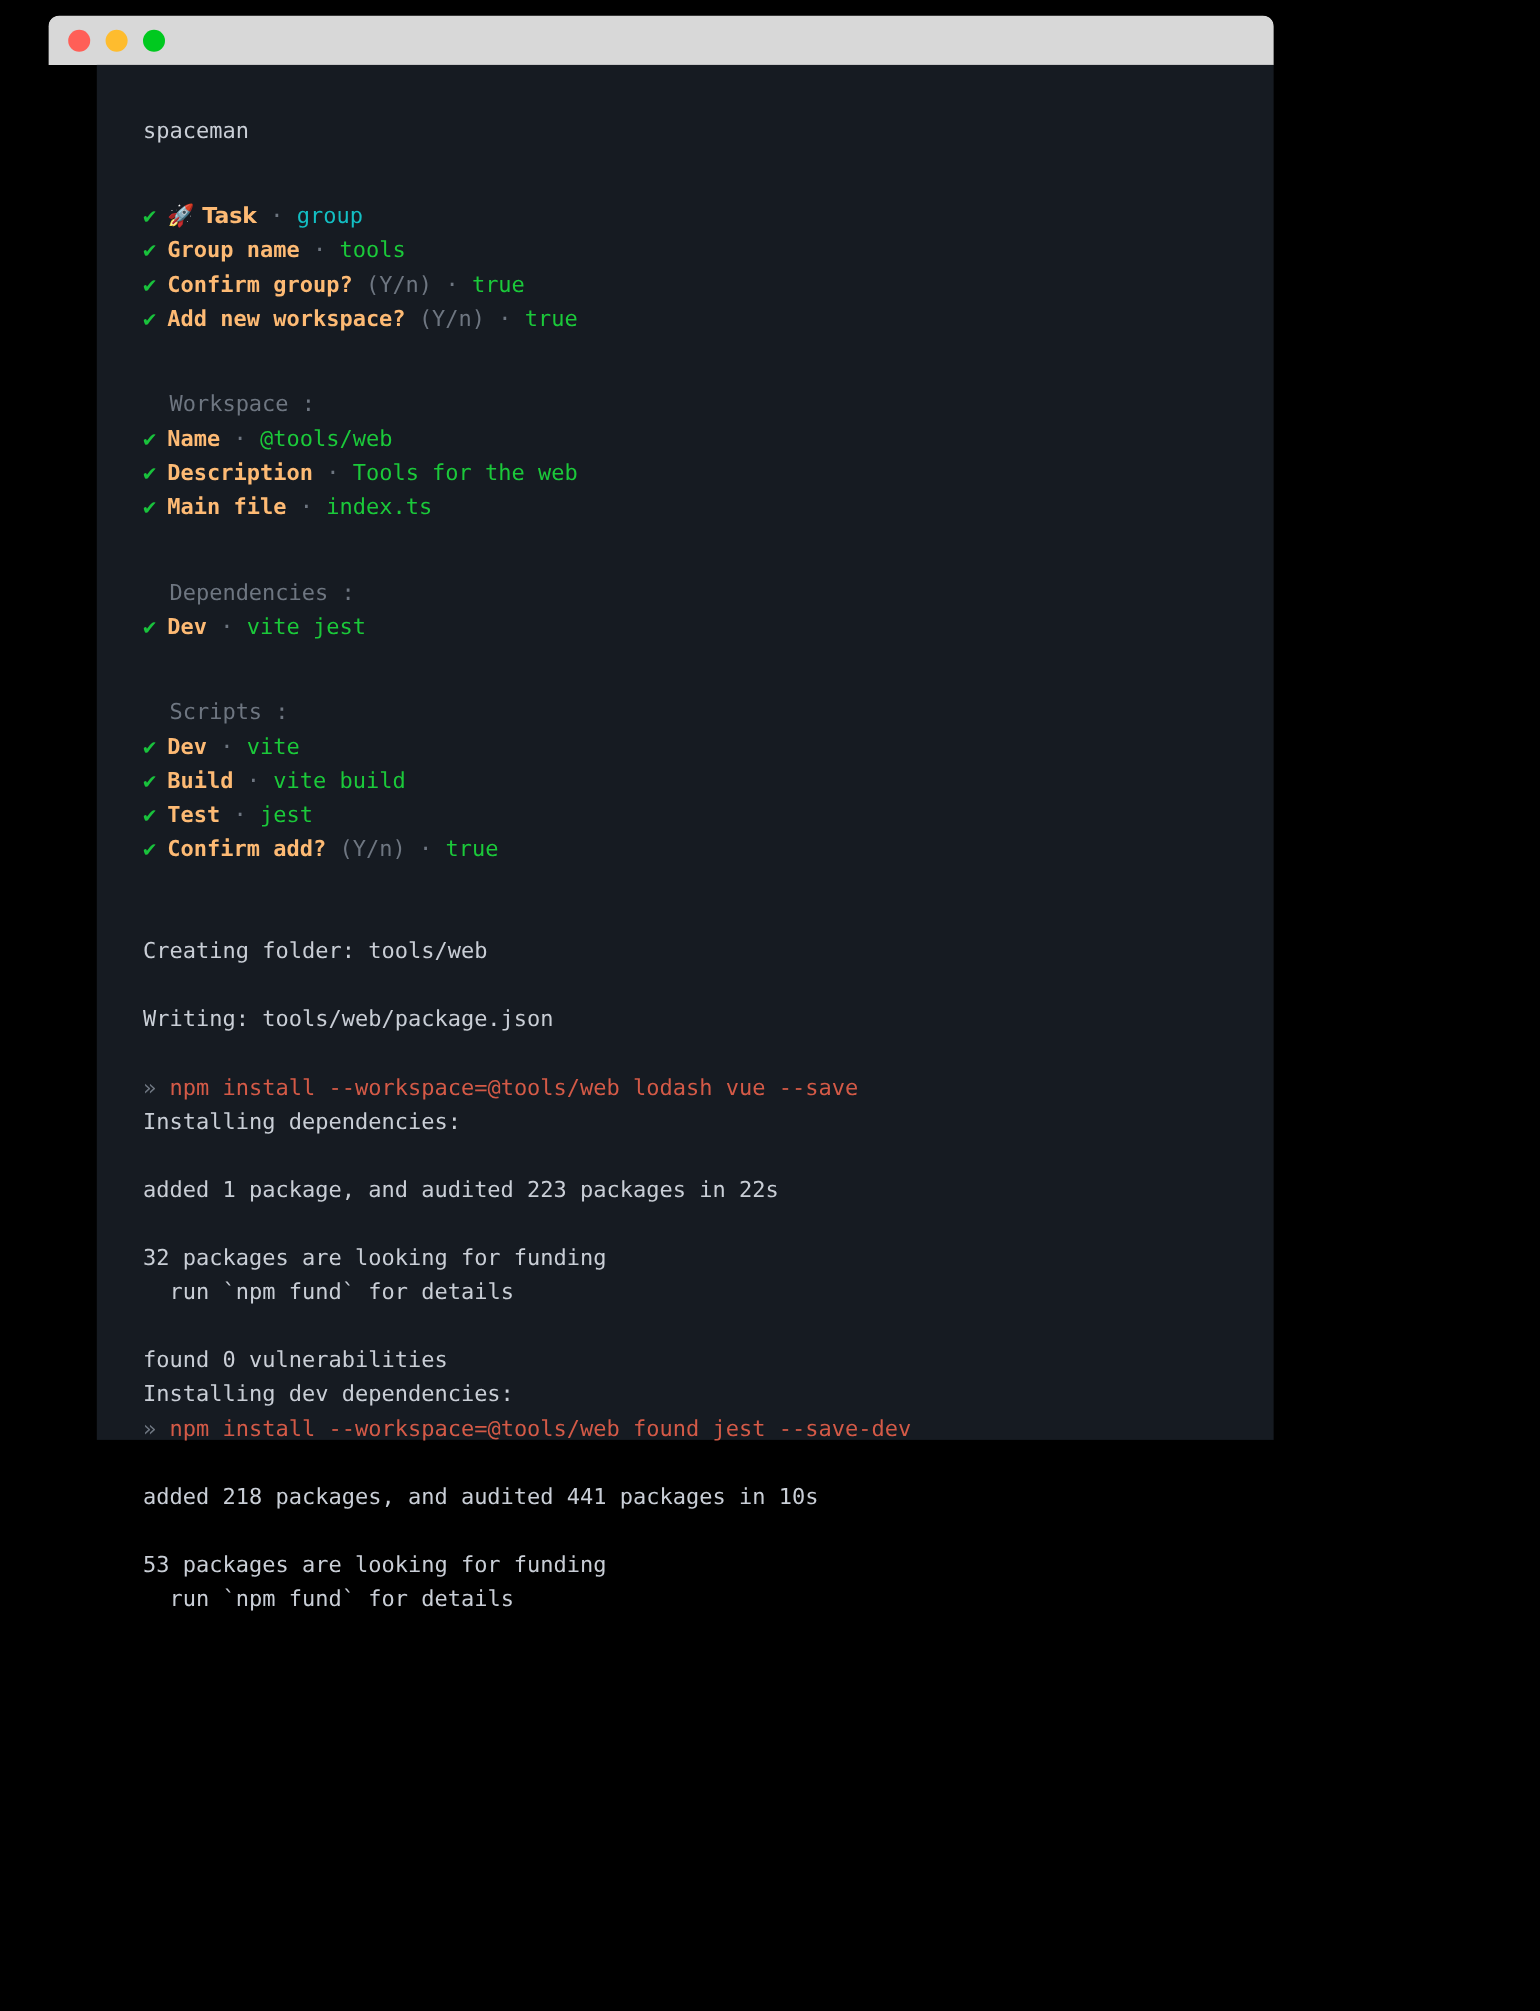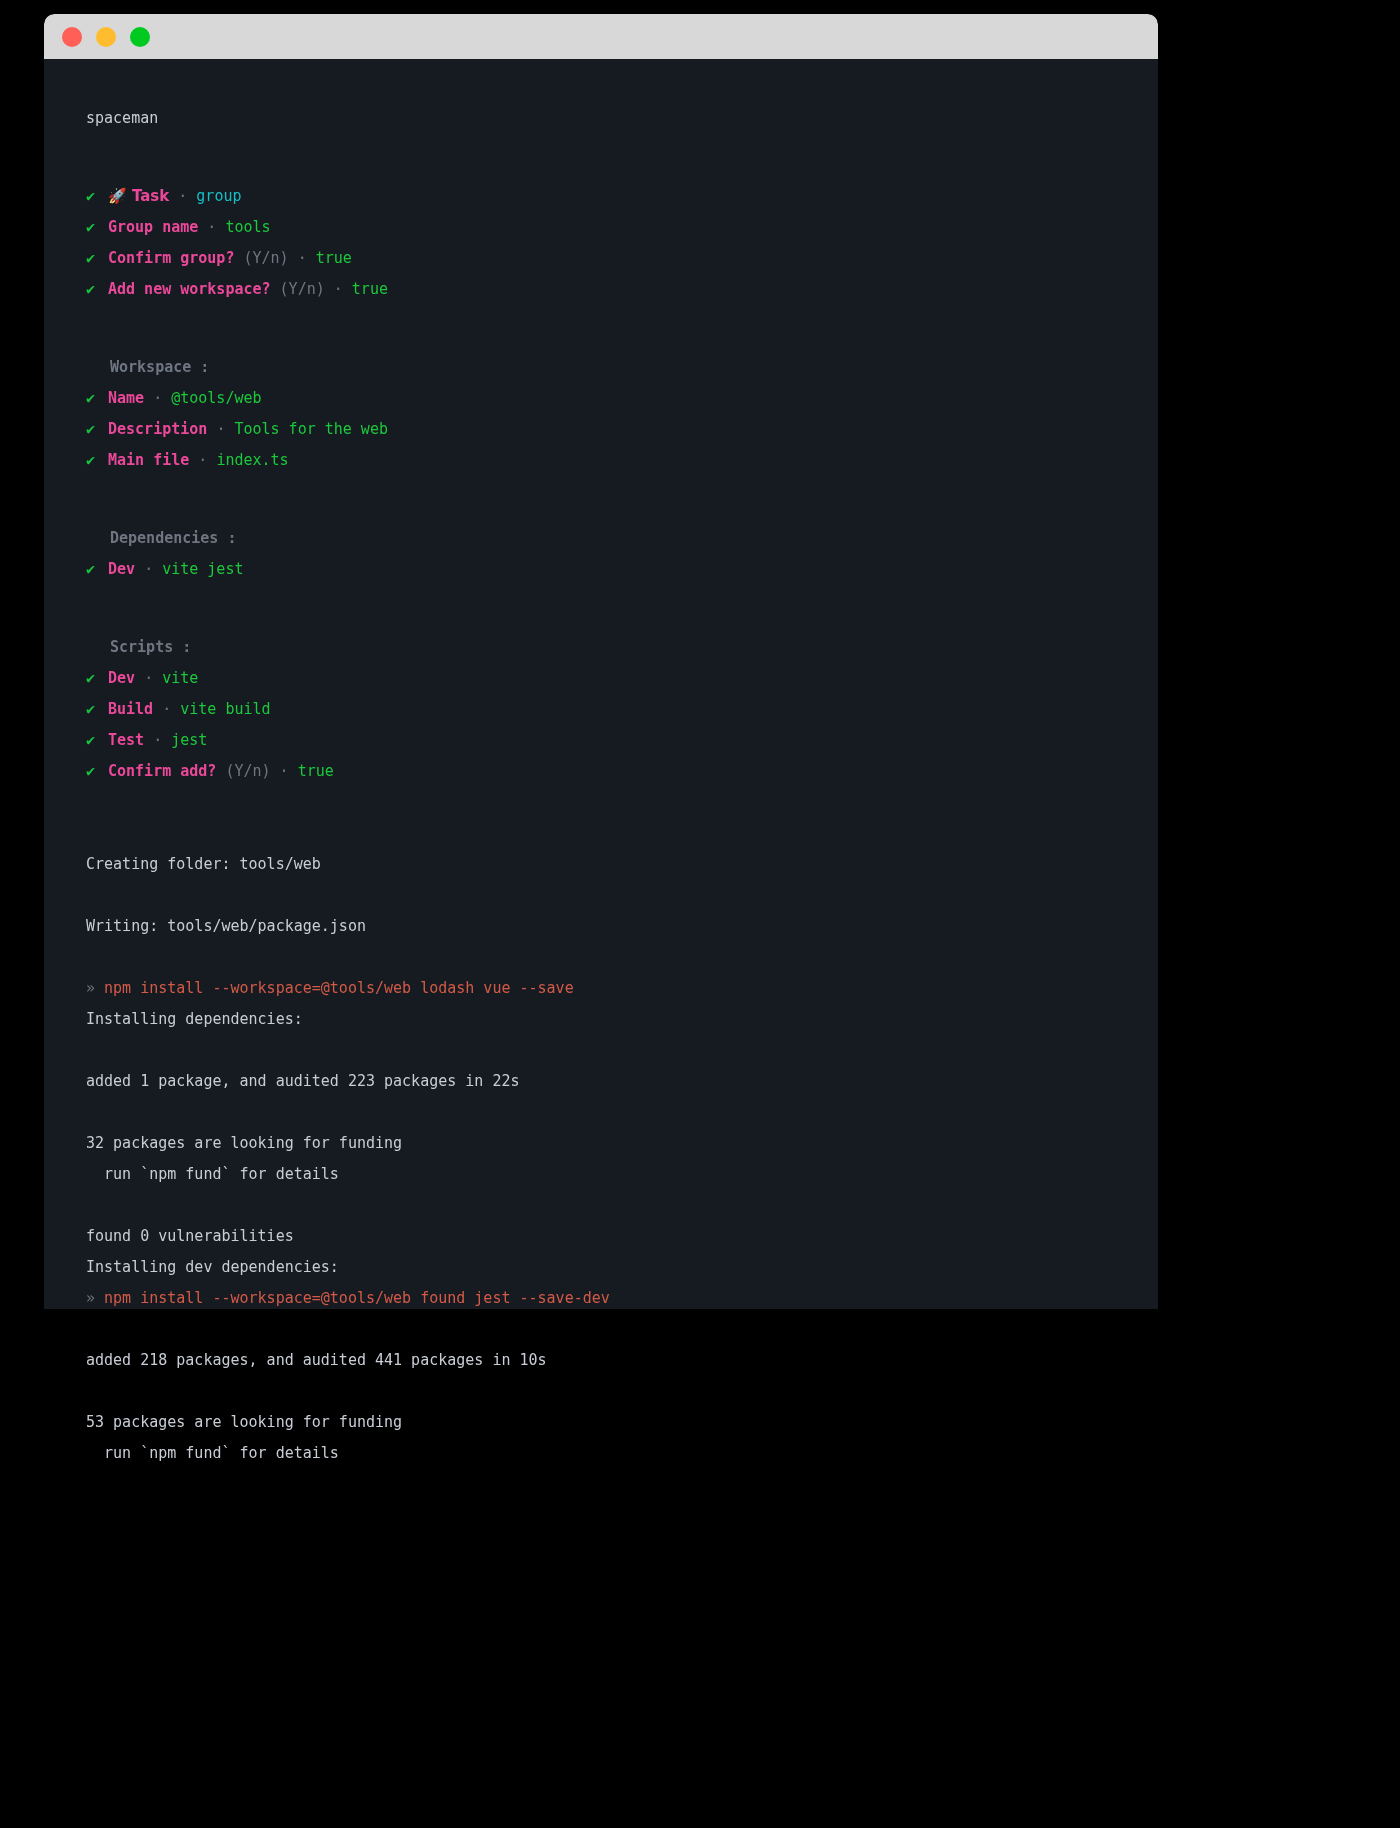--- a/index.html
+++ b/index.html
@@ -44,42 +44,43 @@
   }
   .dot.red    { background: #ff5f57; }
   .dot.yellow { background: #febc2e; }
   .dot.green  { background: #00c91f; }
 
   #terminal {
     background: #161b22;
     height: 1250px;
     box-sizing: border-box;
     padding: 44px 0 0 0;
-    font-size: 15px;
+    font-size: 20px;
     line-height: 31px;
     color: #c8ccd4;
+    margin-left: 44px;
   }
 
   .line {
     padding-left: 42px;
     white-space: pre;
     min-height: 31px;
   }
   .line.blank { min-height: 31px; }
   .line.half  { min-height: 16px; }
 
-  .indent-label { padding-left: 66px; font-weight: bold; }
+  .indent-label { padding-left: 66px; }
 
   .tick {
     color: #19c23c;
     display: inline-block;
     width: 22px;
   }
   .label {
-    color: #ec4899;
+    color: #fdba74;
     font-weight: bold;
   }
   .hint   { color: #6e7681; }
   .sep    { color: #6e7681; }
   .value  { color: #1bc93a; }
   .value-cyan { color: #13bfc4; }
   .section-title { color: #6e7681; }
   .plain  { color: #c9ced6; }
   .cmd    { color: #d45a47; }
   .cmd-prefix { color: #6e7681; }

